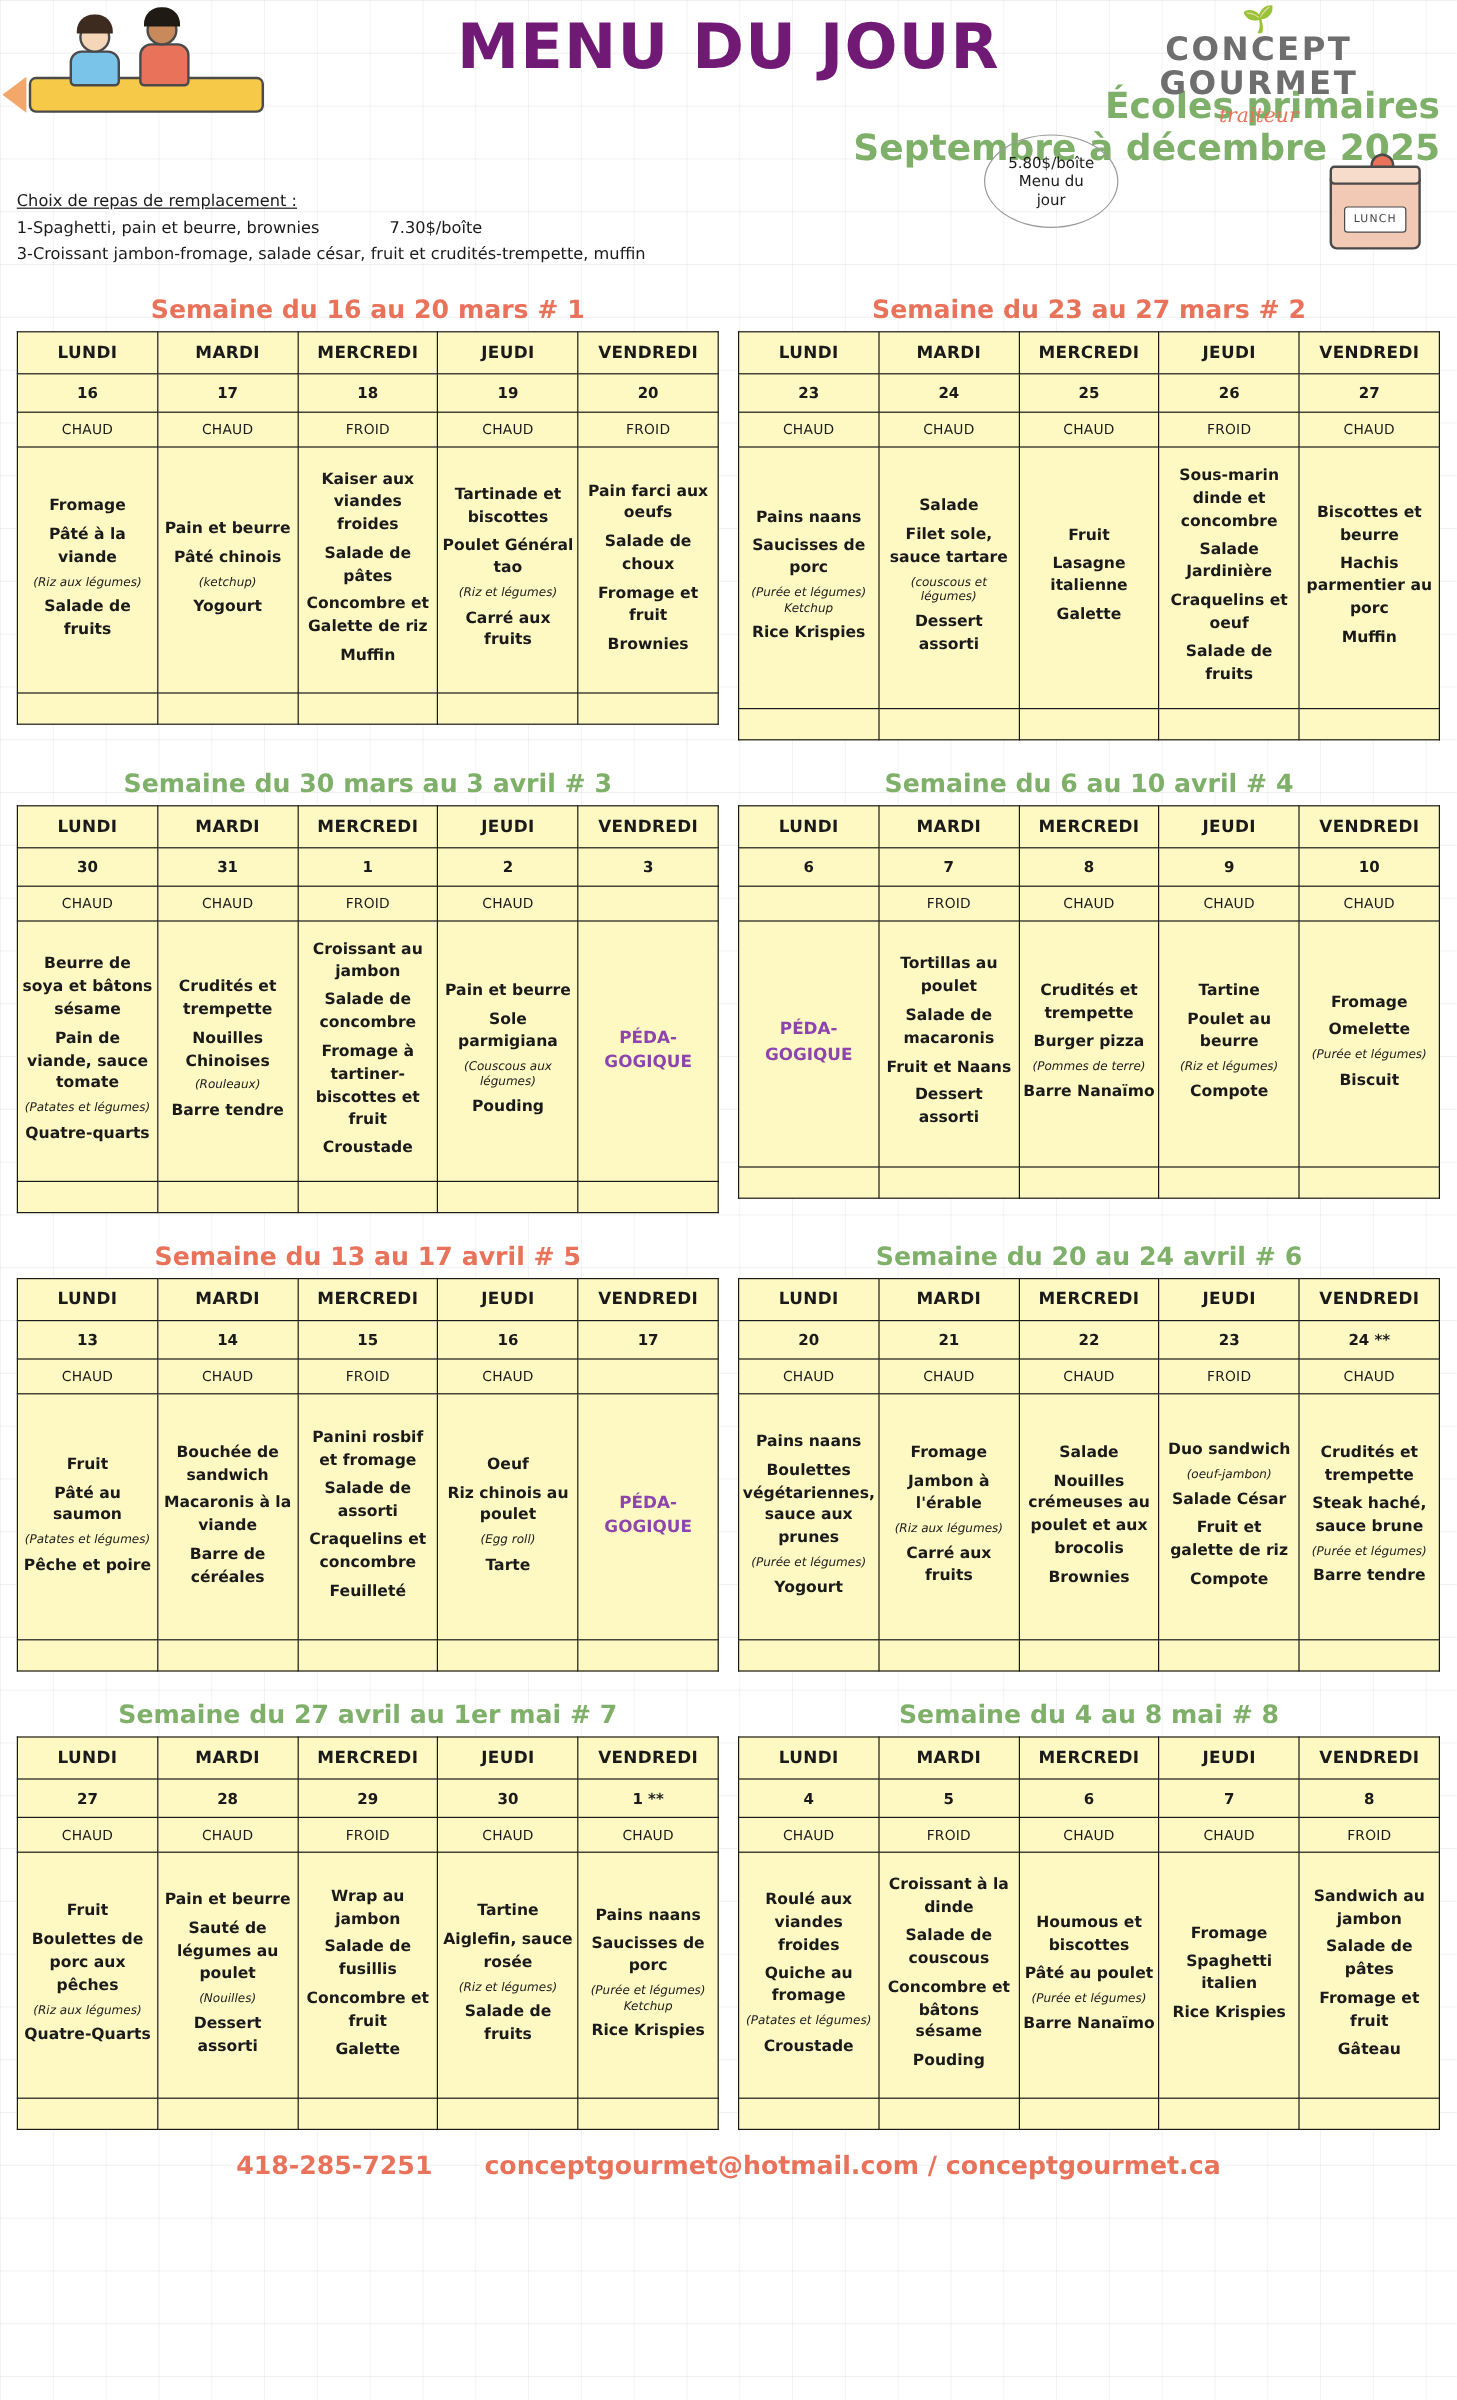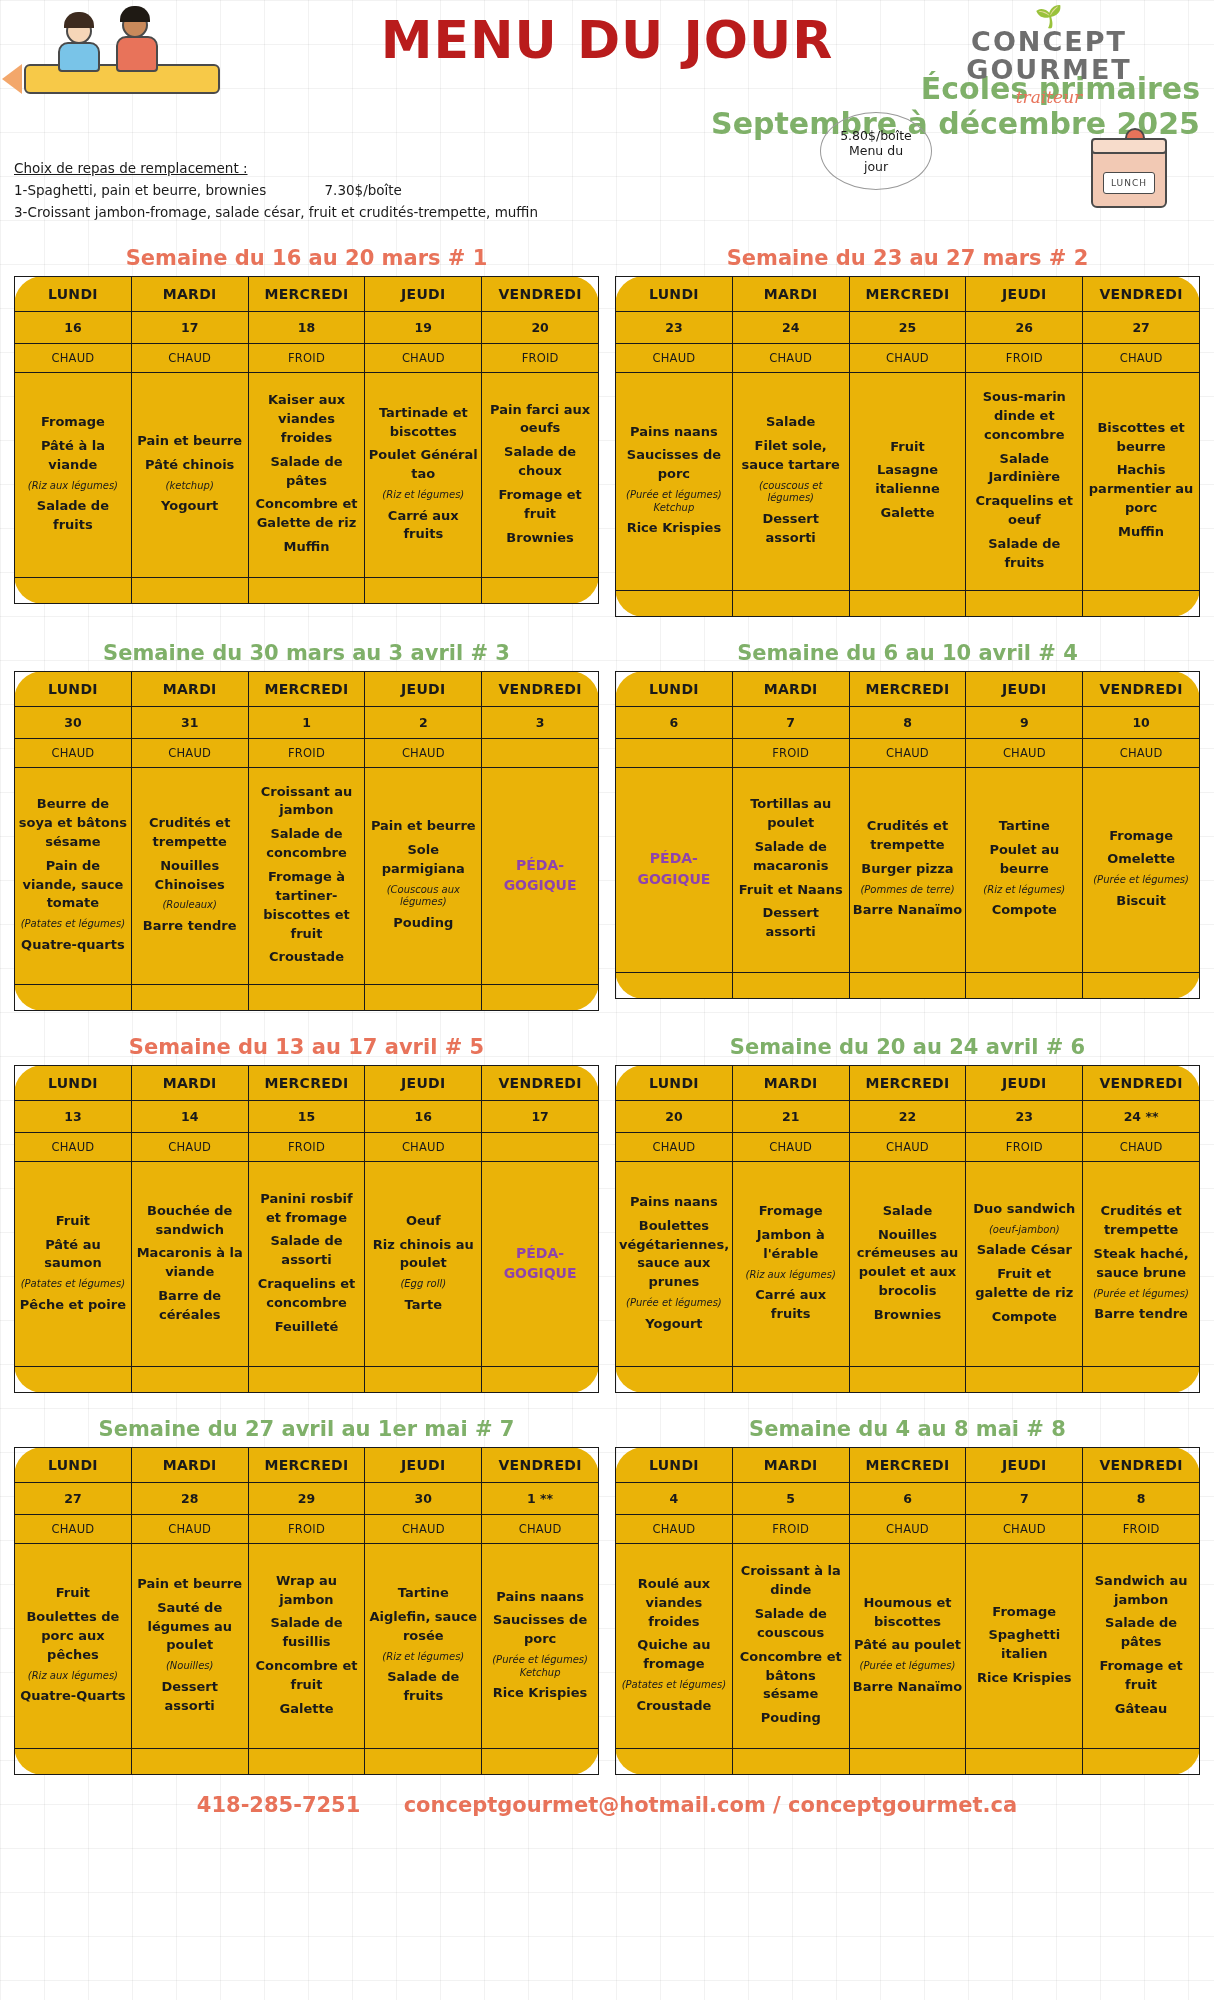--- a/index.html
+++ b/index.html
@@ -23,21 +23,21 @@
     z-index:0;
   }
   .page { position:relative; z-index:1; padding: 0 14px 10px 14px; }
 
   
   .header { position:relative; height: 240px; }
   .title {
     text-align:center;
     font-size: 52px;
     font-weight: bold;
-    color:#b91c1c;
+    color:#701a75;
     letter-spacing: 1px;
     padding-top: 10px;
     font-family:"DejaVu Sans", sans-serif;
   }
   .subtitle {
     text-align:right;
     color:#7FB069;
     font-size: 30px;
     font-weight: bold;
     line-height: 1.16;
@@ -73,21 +73,21 @@
     position:absolute; right: 268px; top: 112px;
     width: 112px; height: 78px;
     border-radius: 50%;
     border: 1.5px solid #9a9a9a;
     display:flex; flex-direction:column; align-items:center; justify-content:center;
     font-size: 12.5px; line-height:1.25; text-align:center; color:#1a1a1a;
   }
 
   
   .lunchbag {
-    position:absolute; right: 23px; top: 128px;
+    position:absolute; right: 6px; top: 128px;
     width: 96px; height: 84px;
   }
   .bag-body {
     position:absolute; left:10px; top:18px; width:76px; height:62px;
     background:#F2C9B4; border:2px solid #4a4a4a; border-radius:4px 4px 6px 6px;
   }
   .bag-fold {
     position:absolute; left:10px; top:10px; width:76px; height:16px;
     background:#F7DCCB; border:2px solid #4a4a4a; border-radius:4px;
   }
@@ -135,22 +135,21 @@
     font-weight:bold;
     padding: 6px 0 6px 0;
   }
   .c-orange { color:#E8735A; }
   .c-green  { color:#7FB069; }
 
   table.menu {
     width:100%;
     border-collapse: collapse;
     table-layout: fixed;
-    background: #eab308;
-    border-radius: 29px;
+    background: #fef9c3;
   }
   table.menu th, table.menu td {
     border: 1.6px solid #1a1a1a;
     text-align:center;
     vertical-align: middle;
   }
   table.menu th.day {
     font-size: 14px;
     font-weight: bold;
     padding: 9px 2px;

